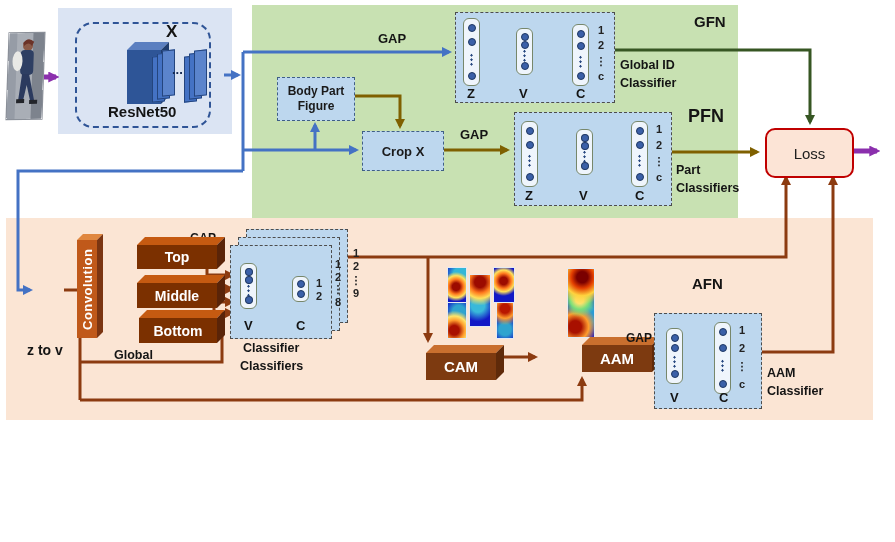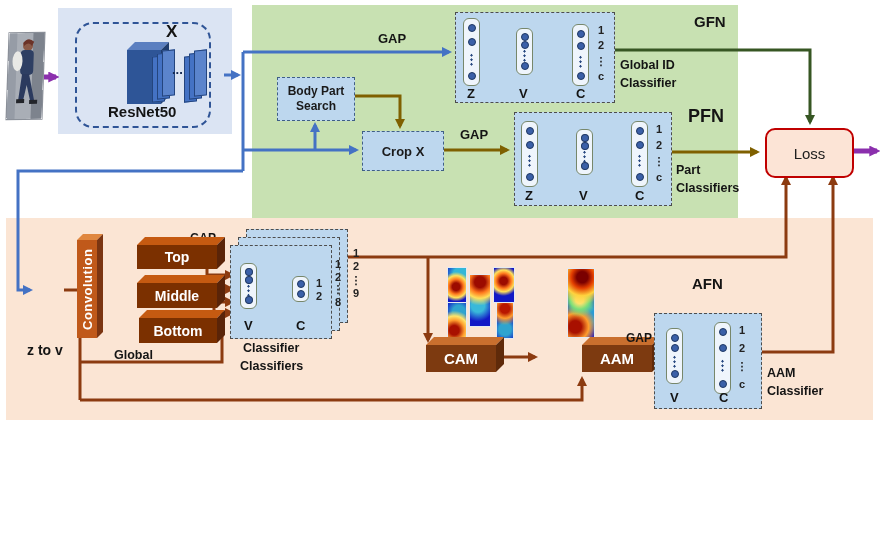--- a/index.html
+++ b/index.html
@@ -176,21 +176,21 @@
       <span>c</span>
     </div>
   <span class="lbl" style="left:467px;top:86px;font-size:13px;">Z</span>
   <span class="lbl" style="left:519px;top:86px;font-size:13px;">V</span>
   <span class="lbl" style="left:576px;top:86px;font-size:13px;">C</span>
   <span class="lbl" style="left:620px;top:58px;font-size:12.5px;">Global ID</span>
   <span class="lbl" style="left:620px;top:76px;font-size:12.5px;">Classifier</span>
 
   <div class="bluedash" style="left:277px;top:77px;width:76px;height:42px;display:flex;flex-direction:column;align-items:center;justify-content:center;font-weight:700;font-size:12px;line-height:15px;">
     <span>Body Part</span>
-      <span>Search</span>
+      <span>Figure</span>
     </div>
   <div class="bluedash" style="left:362px;top:131px;width:80px;height:38px;display:flex;align-items:center;justify-content:center;font-weight:700;font-size:13px;">
     <span>Crop X</span>
     </div>
   <span class="lbl" style="left:460px;top:127px;font-size:13px;">GAP</span>
   <span class="lbl" style="left:688px;top:106px;font-size:18px;">PFN</span>
   <div class="dashbox" style="left:514px;top:112px;width:156px;height:92px;"></div>
   <div class="pill" style="left:521px;top:121px;height:66px;">
     <span class="dot"></span>
       <span class="dot"></span>
@@ -298,21 +298,21 @@
        background:radial-gradient(circle at 35% 78%,#a81000 0 16%,#ff9d2e 34%,#ffe469 48%,transparent 66%),radial-gradient(circle at 60% 25%,#2fa4cf 0 22%,transparent 50%),#1218c6;"></div>
   <div class="heatmap" style="left:469px;top:274px;width:20px;height:51px;
        background:radial-gradient(circle at 50% 14%,#9c0b00 0 12%,#ff7a1e 24%,#ffe05a 36%,transparent 52%),radial-gradient(circle at 40% 60%,#39b9da 0 20%,transparent 48%),#1218c6;"></div>
   <div class="heatmap" style="left:493px;top:267px;width:20px;height:34px;
        background:radial-gradient(circle at 48% 38%,#9c0b00 0 16%,#ff7a1e 32%,#ffe05a 46%,transparent 64%),#1218c6;"></div>
   <div class="heatmap" style="left:496px;top:302px;width:16px;height:35px;
        background:radial-gradient(circle at 50% 16%,#b81600 0 15%,#ff9d2e 32%,transparent 54%),radial-gradient(circle at 50% 75%,#2fa4cf 0 22%,transparent 50%),#1218c6;"></div>
   <div class="heatmap" style="left:567px;top:268px;width:26px;height:68px;
        background:radial-gradient(circle at 55% 12%,#7a0000 0 9%,#e33e00 18%,#ffd23e 30%,transparent 44%),radial-gradient(circle at 45% 45%,#ffe26e 0 10%,#7adf7a 24%,transparent 44%),radial-gradient(circle at 28% 85%,#a81000 0 10%,#ff9d2e 22%,transparent 36%),radial-gradient(circle at 72% 68%,#2a9ad4 0 18%,transparent 40%),#1216c6;"></div>
 
-  <div class="b3d" style="left:387px;top:345px;width:70px;height:27px;text-align:center;--f:#7d3a10;--t:#c96f2e;--s:#5f2a0a;--d:8px;">
+  <div class="b3d" style="left:387px;top:353px;width:70px;height:27px;text-align:center;--f:#7d3a10;--t:#c96f2e;--s:#5f2a0a;--d:8px;">
     <div class="topf"></div>
       <div class="sidef"></div>
       <div class="face" style="font-size:15px;">
         <span>CAM</span>
       </div>
     </div>
   <div class="b3d" style="left:543px;top:345px;width:70px;height:27px;--f:#7d3a10;--t:#c96f2e;--s:#5f2a0a;--d:8px;">
     <div class="topf"></div>
       <div class="sidef"></div>
       <div class="face" style="font-size:15px;">

